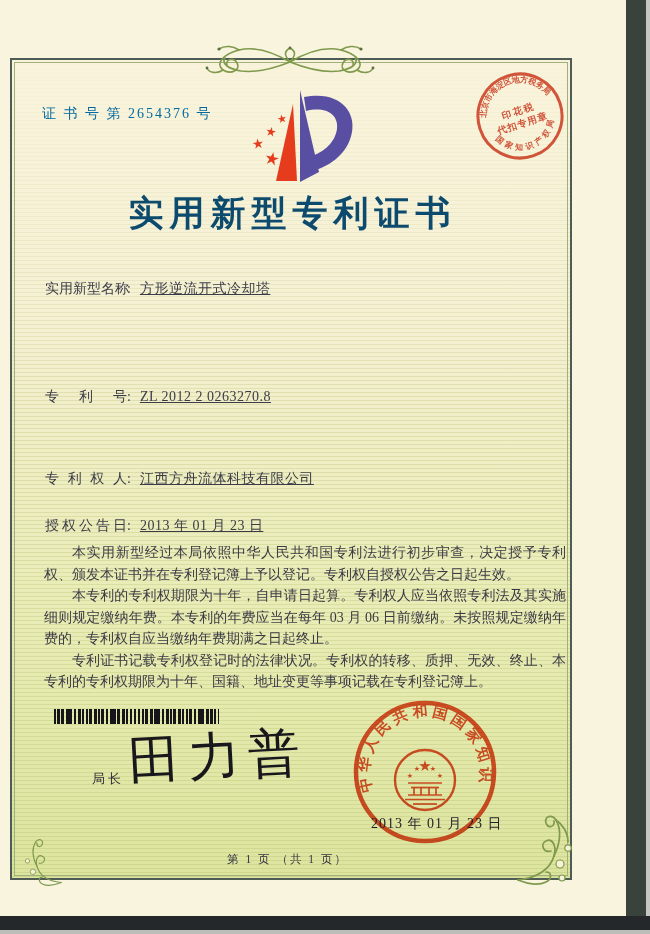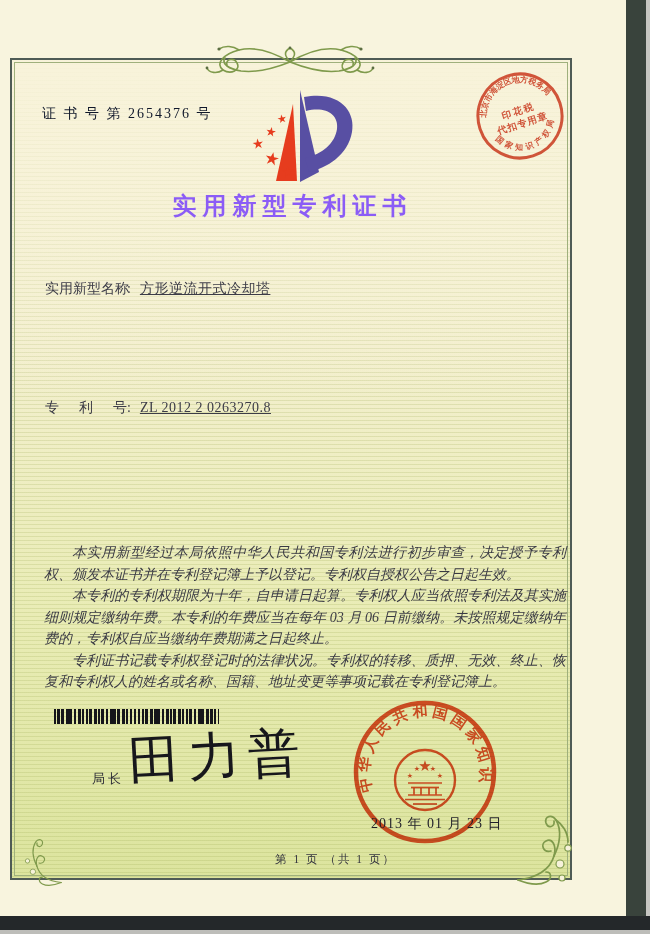--- a/index.html
+++ b/index.html
@@ -15,49 +15,49 @@
 
   
   .frame{position:absolute;left:10px;top:58px;width:558px;height:818px;
      border:2px solid #4f5b55;
      background:
        linear-gradient(180deg, rgba(248,243,218,.95) 0%, rgba(248,243,218,0) 42%),
        repeating-linear-gradient(180deg, rgba(146,162,70,.20) 0 1px, rgba(0,0,0,0) 1px 4px),
        linear-gradient(180deg,#f8f3da 0%,#f3efce 35%,#e9ecb5 68%,#dce49e 100%);}
   .frame::before{content:"";position:absolute;inset:2px;border:1px solid #9fb07c;pointer-events:none;}
 
-  .cert-no{position:absolute;left:42px;top:105px;font-size:14px;letter-spacing:2px;color:#0f172a;}
+  .cert-no{position:absolute;left:42px;top:105px;font-size:14px;letter-spacing:2px;color:#0369a1;}
 
   .logo{position:absolute;left:243px;top:84px;width:116px;height:110px;}
 
   .title{position:absolute;left:0;top:190px;width:585px;margin:0;text-align:center;
-     font-size:24px;font-weight:600;letter-spacing:6px;color:#8b5cf6;}
+     font-size:35px;font-weight:600;letter-spacing:6px;color:#0c4a6e;}
 
   .field-row{position:absolute;left:45px;font-size:14px;color:#3c3c47;white-space:nowrap;}
   .flabel{display:inline-block;width:82px;text-align:justify;text-align-last:justify;font-family:Liberation Mono, monospace;}
   .fcolon{display:inline-block;margin-right:9px;}
   .fvalue{letter-spacing:.5px;text-decoration:underline;}
 
   .body-text{position:absolute;left:44px;top:542px;width:522px;font-size:14px;
-     line-height:21.5px;color:#3a3a44;text-align:justify;font-style:italic;}
+     line-height:21.5px;color:#3a3a44;text-align:justify;}
   .body-text p{margin:0;text-indent:2em;}
 
   .barcode{position:absolute;left:54px;top:709px;width:165px;height:15px;
      background-image:
        repeating-linear-gradient(90deg,#15151a 0 2px,transparent 2px 4px),
        repeating-linear-gradient(90deg,#15151a 0 1px,transparent 1px 7px),
        repeating-linear-gradient(90deg,transparent 0 3px,#15151a 3px 5px,transparent 5px 11px);}
 
   .commissioner{position:absolute;left:92px;top:770px;font-size:13px;letter-spacing:3px;color:#2d2d36;}
   .signature{position:absolute;left:128px;top:722px;font-size:52px;letter-spacing:8px;
      color:#17171c;transform:rotate(-3deg);font-weight:400;}
 
   .issue-date{position:absolute;left:371px;top:815px;font-size:14px;letter-spacing:1px;
      color:#1f1f28;z-index:6;}
-  .page-footer{position:absolute;left:227px;top:852px;font-size:11.5px;letter-spacing:2px;color:#34343e;margin-left:48px;}
+  .page-footer{position:absolute;left:227px;top:852px;font-size:11.5px;letter-spacing:2px;color:#34343e;}
 
   .seal-office{position:absolute;left:345px;top:692px;width:160px;height:160px;
      mix-blend-mode:multiply;opacity:.92;z-index:5;}
   .seal-tax{position:absolute;left:470px;top:66px;width:100px;height:100px;
      transform:rotate(-18deg);mix-blend-mode:multiply;opacity:.85;z-index:5;}
 
   .ornament-top{position:absolute;left:195px;top:42px;width:190px;height:38px;}
   .flourish-br{position:absolute;left:516px;top:814px;width:64px;height:80px;}
   .flourish-bl{position:absolute;left:4px;top:838px;width:74px;height:54px;transform:scaleX(-1);}
 </style>
@@ -146,28 +146,34 @@
     <text font-size="8" fill="#d03b22" font-weight="bold">
       <textPath href="#taxArcBot" startOffset="6" textLength="76" lengthAdjust="spacing">国家知识产权局</textPath>
     </text>
     <text x="0" y="-2" text-anchor="middle" font-size="9.5" letter-spacing="2" fill="#d03b22" font-weight="bold">印花税</text>
     <text x="0" y="11" text-anchor="middle" font-size="9.5" letter-spacing="1" fill="#d03b22" font-weight="bold">代扣专用章</text>
   </svg>
 
   <div class="field-row" style="top:280px">
     <span class="flabel">实用新型名称</span><span class="fcolon">:</span><span class="fvalue">方形逆流开式冷却塔</span>
   </div>
-  <div class="field-row" style="top:399px">
+  <div class="field-row" style="top:388px">
     <span class="flabel">专利号</span><span class="fcolon">:</span><span class="fvalue">ZL 2012 2 0263270.8</span>
+  </div>
+  <div class="field-row" style="top:470px">
+    <span class="flabel">专利权人</span><span class="fcolon">:</span><span class="fvalue">江西方舟流体科技有限公司</span>
+  </div>
+  <div class="field-row" style="top:517px">
+    <span class="flabel">授权公告日</span><span class="fcolon">:</span><span class="fvalue">2013 年 01 月 23 日</span>
   </div>
 
   <div class="body-text">
     <p>本实用新型经过本局依照中华人民共和国专利法进行初步审查，决定授予专利权、颁发本证书并在专利登记簿上予以登记。专利权自授权公告之日起生效。</p>
     <p>本专利的专利权期限为十年，自申请日起算。专利权人应当依照专利法及其实施细则规定缴纳年费。本专利的年费应当在每年 03 月 06 日前缴纳。未按照规定缴纳年费的，专利权自应当缴纳年费期满之日起终止。</p>
-    <p>专利证书记载专利权登记时的法律状况。专利权的转移、质押、无效、终止、恢复和专利权人的姓名或名称、国籍、地址变更等事项记载在专利登记簿上。</p>
+    <p>专利证书记载专利权登记时的法律状况。专利权的转移、质押、无效、终止、本专利的专利权期限为十年、国籍、地址变更等事项记载在专利登记簿上。</p>
   </div>
 
   <div class="barcode"></div>
 
   <div class="commissioner">局长</div>
   <div class="signature">田力普</div>
 
   <svg class="seal-office" viewBox="-80 -80 160 160">
     <circle cx="0" cy="0" r="69" fill="none" stroke="#e2451f" stroke-width="4.5"></circle>
     <defs>

